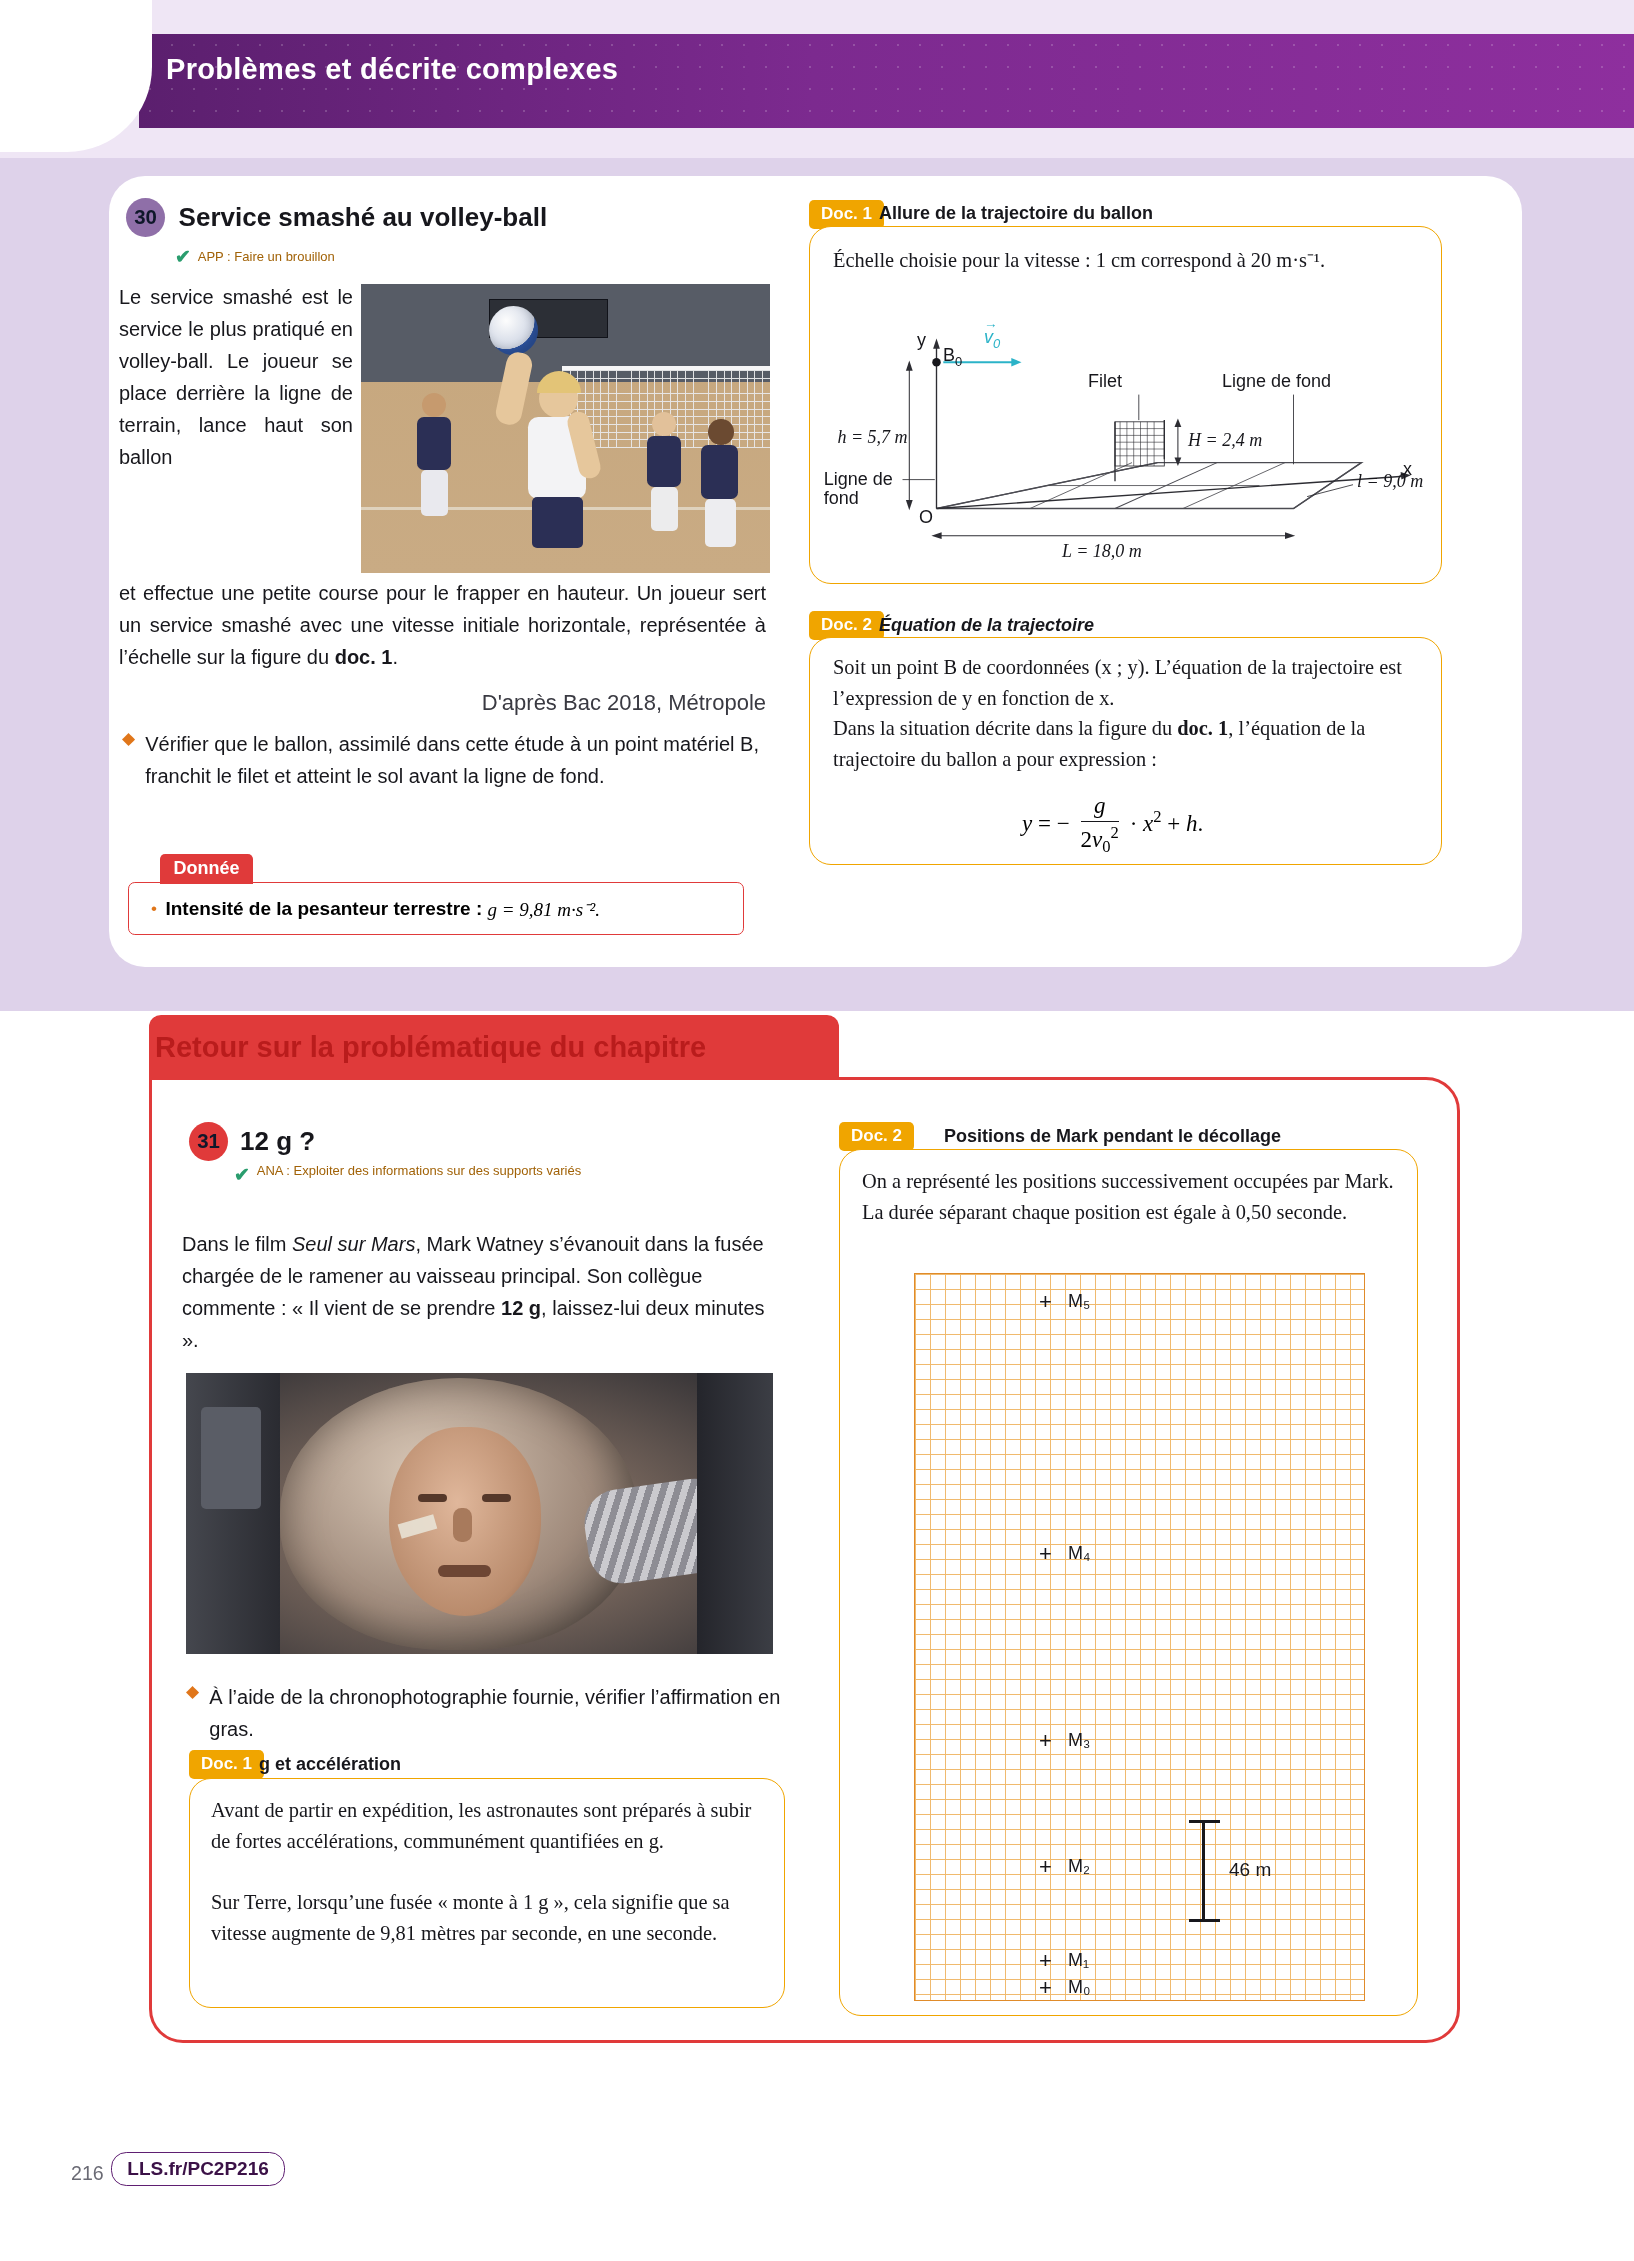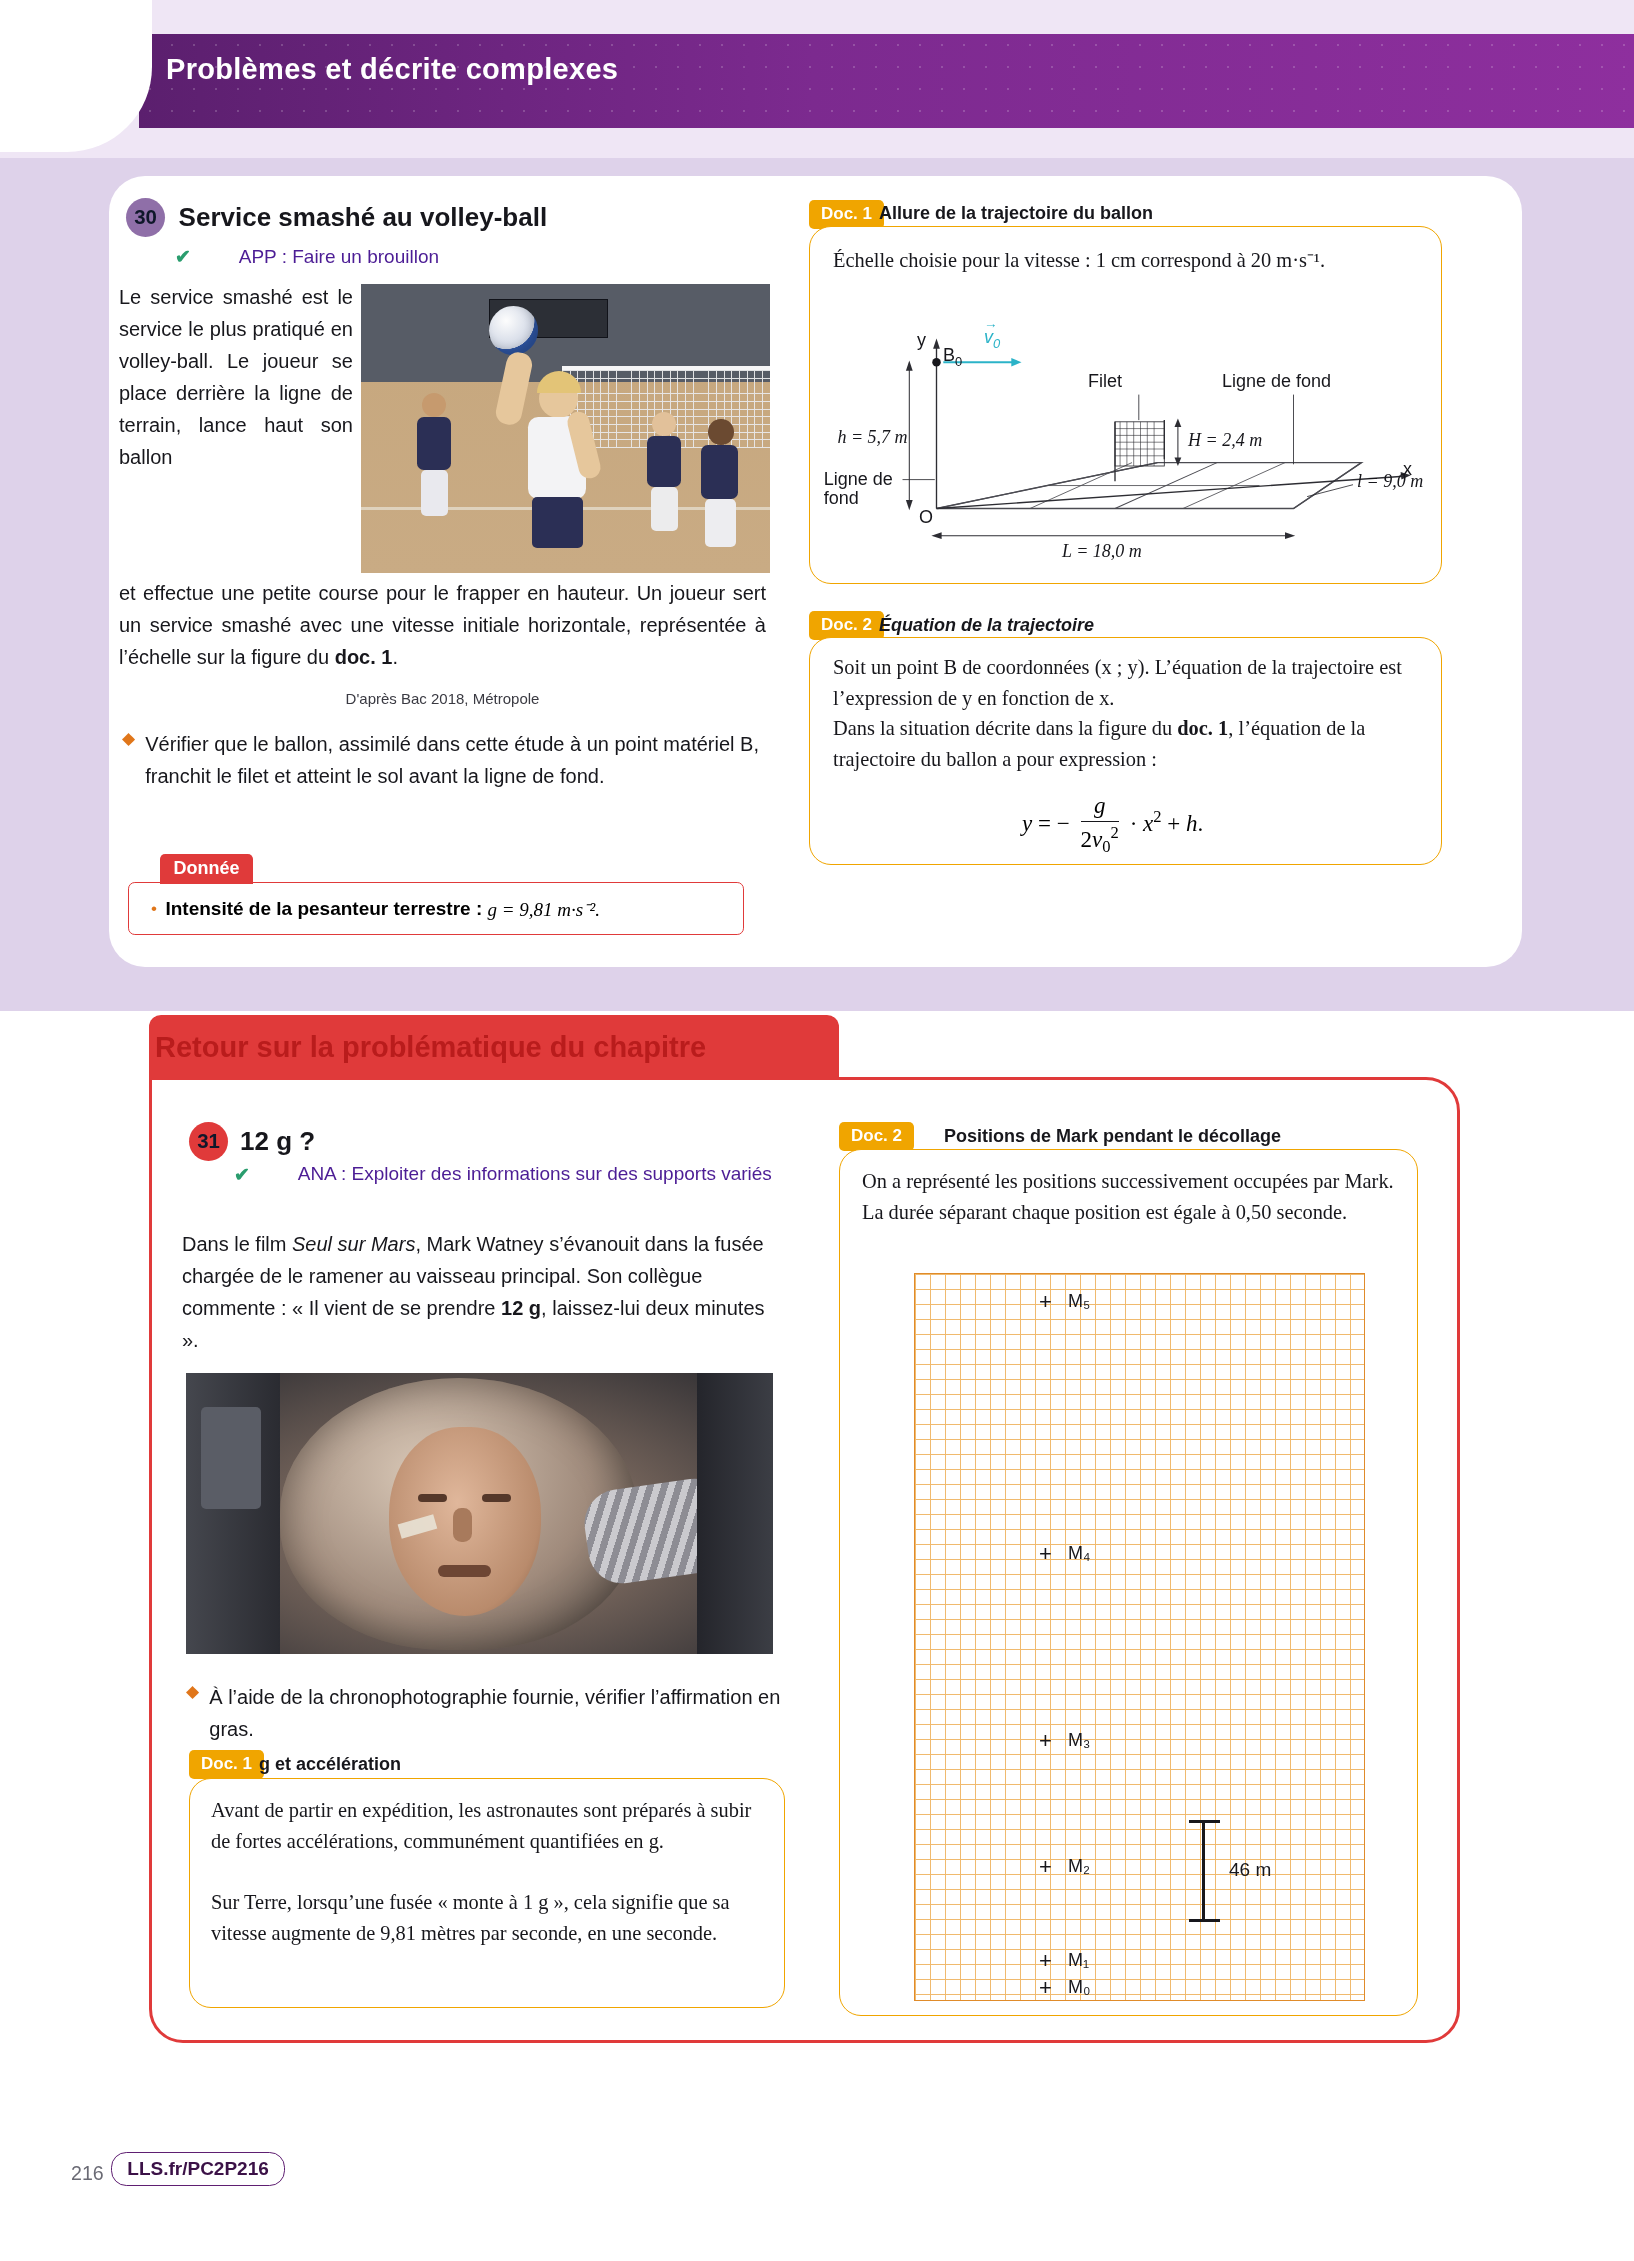--- a/index.html
+++ b/index.html
@@ -54,27 +54,27 @@
   
   .num-badge{
     width:39px;height:39px;border-radius:50%;
     display:flex;align-items:center;justify-content:center;
     color:#0f172a;font-size:20.4px;font-weight:bold;
   }
   .badge-purple{ background:#8f6fa8; }
   .badge-red{ background:#e03a3a; }
 
   .ex-title{ font-size:26px; font-weight:bold; color:#17171c; }
-  .comp-line{ font-size:19px; color:#4c1d95;margin-left:41px; }
+  .comp-line{ font-size:13px; color:#a16207; }
   .check{ color:#2a9d6e; font-weight:bold; font-size:19px; }
 
   .body-text{ font-size:20px; line-height:32px; color:#17171c; }
   .serif{ font-family:"Liberation Serif", serif; }
 
-  .src-line{ font-size:15px; color:#3a3a42; text-align:center; }
+  .src-line{ font-size:22px; color:#3a3a42; text-align:right; }
 
   .bullet-q{ font-size:20px; line-height:32px; color:#17171c; }
   .bullet-dot{ color:#e0761a; font-size:17px; }
 
   
   .donnee-tab{
     position:absolute; left:160px; top:854px;
     background:#e03a3a; color:#fff; font-size:18px; font-weight:bold;
     padding:4.3px 13.6px 5.1px; border-radius:5.1px 5.1px 0 0;
   }

